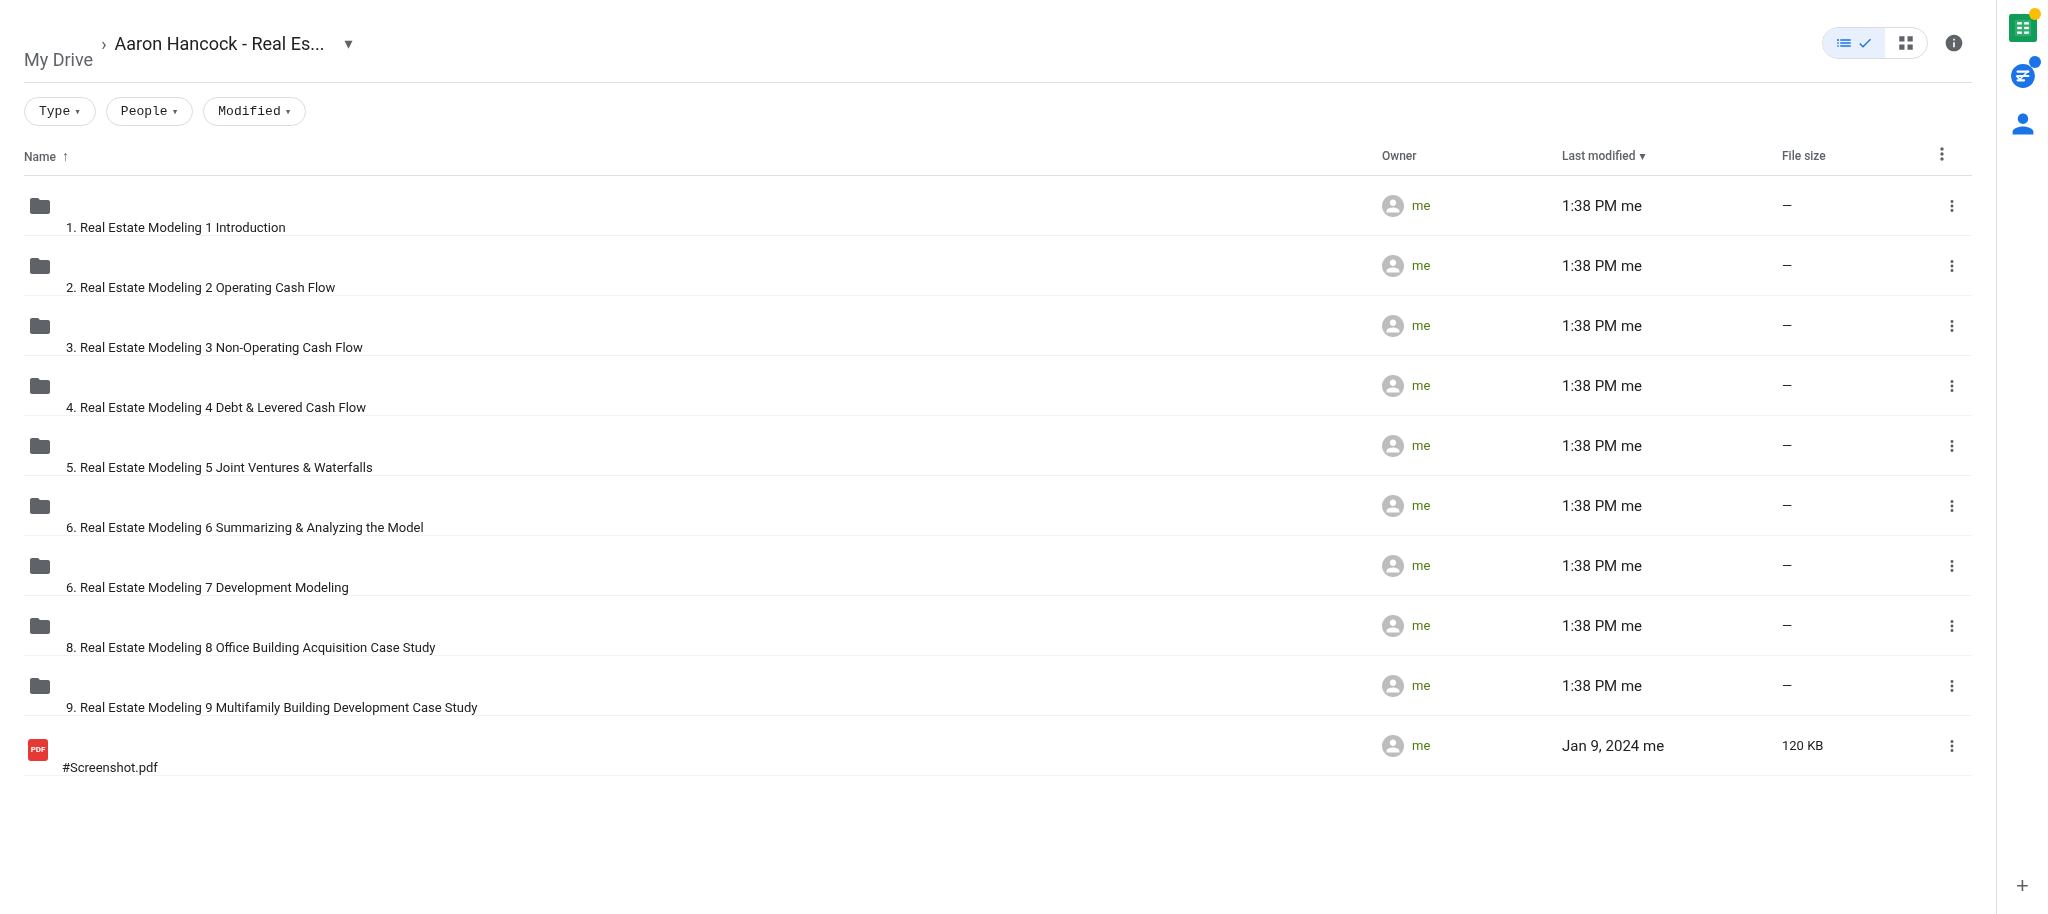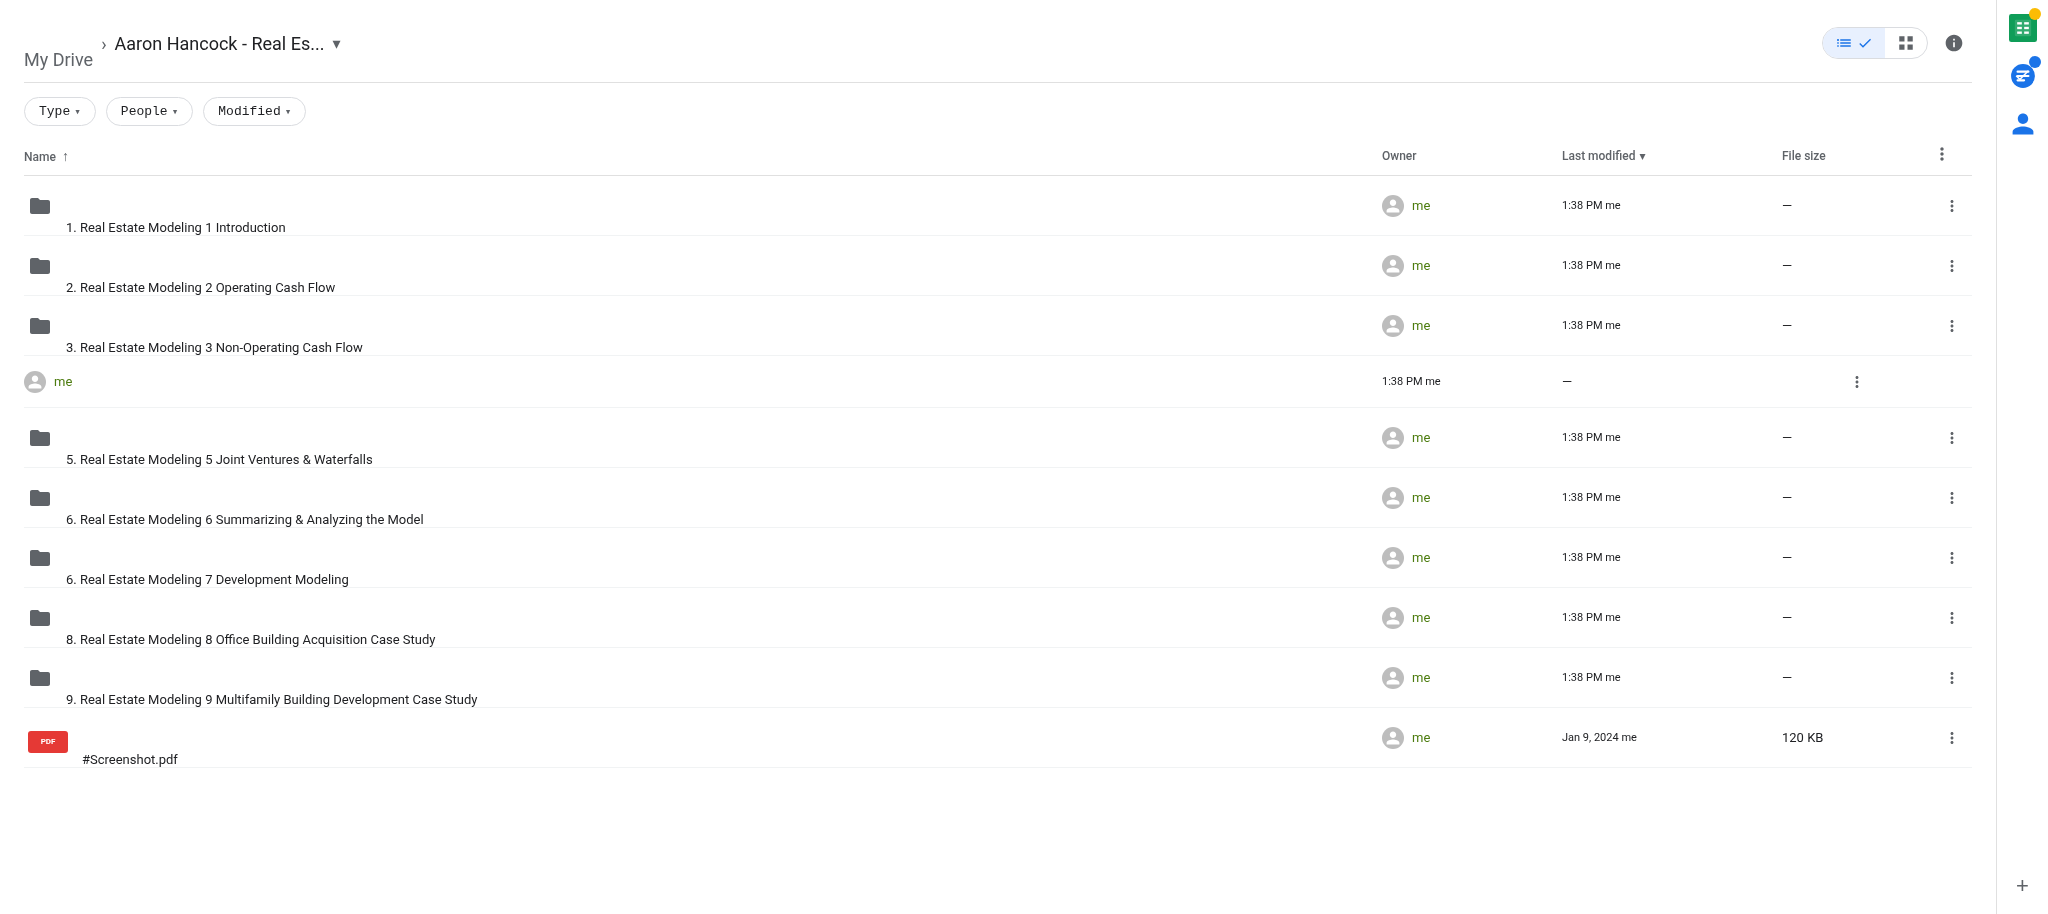--- a/index.html
+++ b/index.html
@@ -47,21 +47,21 @@
     }
 
     .breadcrumb-separator {
       color: #5f6368;
       font-size: 18px;
     }
 
     .breadcrumb-current {
       display: flex;
       align-items: center;
-      gap: 8px;
+      gap: 20px;
       font-size: 18px;
       font-weight: 400;
       color: #202124;
       cursor: pointer;
     }
 
     .breadcrumb-dropdown-icon {
       font-size: 16px;
       color: #5f6368;
     }
@@ -218,21 +218,21 @@
       border-radius: 50%;
       background: #bdbdbd;
       display: flex;
       align-items: center;
       justify-content: center;
       color: #fff;
       font-size: 14px;
     }
 
     .col-modified {
-      font-size: 11px;
+      font-size: 15px;
       color: #202124;
     }
 
     .col-size {
       font-size: 13px;
       color: #202124;
     }
 
     .col-more {
       display: flex;
@@ -279,21 +279,21 @@
       background: none;
       position: relative;
     }
 
     .google-sheets-icon {
       width: 28px;
       height: 28px;
     }
 
     .pdf-icon {
-      width: 40px;
+      width: 20px;
       height: 22px;
       background: #e53935;
       border-radius: 3px;
       display: flex;
       align-items: center;
       justify-content: center;
       color: #fff;
       font-size: 8px;
       font-weight: bold;
       margin-top: 8px;
@@ -471,20 +471,26 @@
       <div class="col-size">—</div>
       <div class="col-more">
         <button class="more-btn">
           <svg width="18" height="18" viewBox="0 0 24 24" fill="#5f6368">
             <path d="M12 8c1.1 0 2-.9 2-2s-.9-2-2-2-2 .9-2 2 .9 2 2 2zm0 2c-1.1 0-2 .9-2 2s.9 2 2 2 2-.9 2-2-.9-2-2-2zm0 6c-1.1 0-2 .9-2 2s.9 2 2 2 2-.9 2-2-.9-2-2-2z"></path>
           </svg>
         </button>
       </div>
     </div>
         <div class="table-row">
+      <div class="col-name-cell">
+        <svg class="folder-icon" viewBox="0 0 24 24" fill="#5f6368">
+        <path d="M10 4H4c-1.1 0-1.99.9-1.99 2L2 18c0 1.1.9 2 2 2h16c1.1 0 2-.9 2-2V8c0-1.1-.9-2-2-2h-8l-2-2z"></path>
+      </svg>
+        <span class="file-name">4. Real Estate Modeling 4 Debt &amp; Levered Cash Flow</span>
+      </div>
       <div class="col-owner">
         <div class="avatar-icon">
       <svg width="16" height="16" viewBox="0 0 24 24" fill="#fff">
         <path d="M12 12c2.7 0 4.8-2.1 4.8-4.8S14.7 2.4 12 2.4 7.2 4.5 7.2 7.2 9.3 12 12 12zm0 2.4c-3.2 0-9.6 1.6-9.6 4.8v2.4h19.2v-2.4c0-3.2-6.4-4.8-9.6-4.8z"></path>
       </svg>
     </div>
         <span>me</span>
       </div>
       <div class="col-modified">1:38 PM me</div>
       <div class="col-size">—</div>

